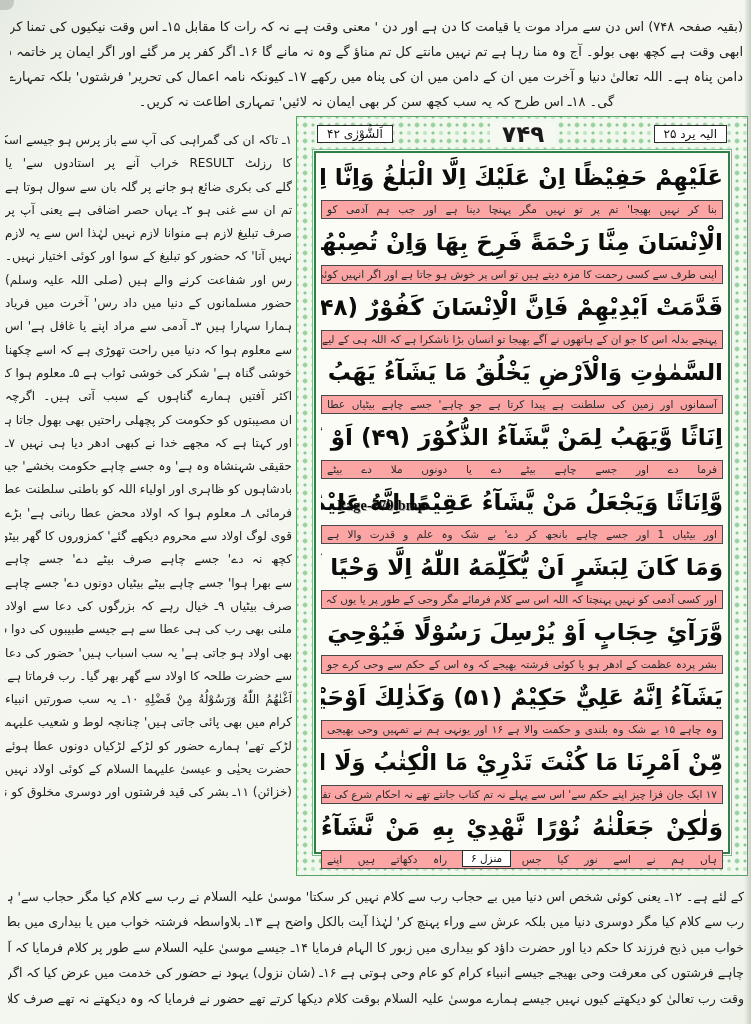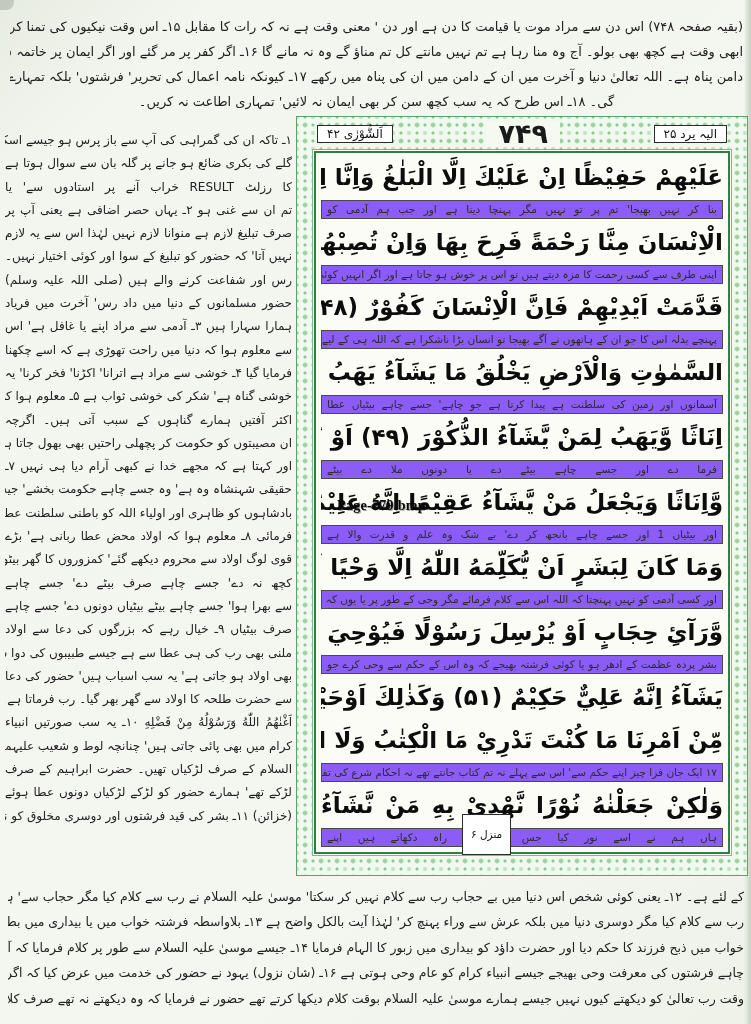--- a/index.html
+++ b/index.html
@@ -57,43 +57,43 @@
   .header-row{
     position:absolute;top:4px;left:20px;right:20px;height:26px;
     display:flex;direction:rtl;justify-content:space-between;align-items:center;z-index:3;
   }
   .hdr-box{
     background:#ffffff;border:1px solid #2b2b2b;
     font-size:12px;line-height:16px;padding:0 9px;color:#111;
     direction:rtl;white-space:nowrap;
   }
   .hdr-num{
-    font-size:27px;font-weight:bold;color:#1a1a1a;
+    font-size:23px;font-weight:bold;color:#1a1a1a;
     background:#f6f9f1;padding:0 12px;line-height:24px;direction:rtl;
   }
   .arabic-line{
     direction:rtl;
     font-size:23px;font-weight:bold;color:#0c0c0c;
     height:43px;line-height:43px;
     text-align:justify;text-align-last:justify;
     white-space:nowrap;overflow:hidden;
   }
   .urdu-line{
     direction:rtl;
     font-size:10.5px;color:#2d2d2d;
-    background:#8b5cf6;border:1px solid #4a4a4a;
+    background:#fca5a5;border:1px solid #4a4a4a;
     height:17px;line-height:16px;
     margin:1px 0 2px 0;padding:0 5px;
     text-align:justify;text-align-last:justify;
     white-space:nowrap;overflow:hidden;
   }
   .manzil{
-    position:absolute;bottom:20px;left:165px;z-index:3;
+    position:absolute;bottom:8px;left:165px;z-index:3;
     background:#ffffff;border:1px solid #2b2b2b;
-    font-size:10.5px;line-height:13px;padding:13px 8px;color:#111;
+    font-size:10.5px;line-height:13px;padding:1px 8px;color:#111;
     direction:rtl;white-space:nowrap;
   }
 
   
   .filename{
     position:absolute;left:337px;top:498px;z-index:5;
     direction:ltr;
     font-family:Liberation Serif, serif;
     font-size:14px;font-weight:bold;color:#0a0a0a;
     text-shadow:1px 1px 0 rgba(10,10,10,.35);
@@ -116,48 +116,47 @@
 
       <div class="u-line">دامن پناہ ہے۔ اللہ تعالیٰ دنیا و آخرت میں ان کے دامن میں ان کی پناہ میں رکھے ۱۷ـ کیونکہ نامہ اعمال کی تحریر' فرشتوں' بلکہ تمہارے ہاتھ پاؤں کی گواہی تمہارے خلاف ہو</div>
 
       <div class="u-line">گی۔ ۱۸ـ اس طرح کہ یہ سب کچھ سن کر بھی ایمان نہ لائیں' تمہاری اطاعت نہ کریں۔</div>
     </div>
 
   <div class="left-col">
 
       <div class="u-line">۱ـ تاکہ ان کی گمراہی کی آپ سے باز پرس ہو جیسے اسکول</div>
 
+      <div class="u-line">کا رزلٹ RESULT خراب آنے پر استادوں سے' یا</div>
+
       <div class="u-line">گلے کی بکری ضائع ہو جانے پر گلہ بان سے سوال ہوتا ہے</div>
 
-      <div class="u-line">کا رزلٹ RESULT خراب آنے پر استادوں سے' یا</div>
-
       <div class="u-line">تم ان سے غنی ہو ۲ـ یہاں حصر اضافی ہے یعنی آپ پر</div>
 
       <div class="u-line">صرف تبلیغ لازم ہے منوانا لازم نہیں لہٰذا اس سے یہ لازم</div>
 
       <div class="u-line">نہیں آتا' کہ حضور کو تبلیغ کے سوا اور کوئی اختیار نہیں۔</div>
 
       <div class="u-line">رس اور شفاعت کرنے والے ہیں (صلی اللہ علیہ وسلم)</div>
 
       <div class="u-line">حضور مسلمانوں کے دنیا میں داد رس' آخرت میں فریاد</div>
 
       <div class="u-line">ہمارا سہارا ہیں ۳ـ آدمی سے مراد اپنے یا غافل ہے' اس</div>
 
       <div class="u-line">سے معلوم ہوا کہ دنیا میں راحت تھوڑی ہے کہ اسے چکھنا</div>
 
-      <div class="u-line">فرمایا گیا ۴ـ خوشی سے مراد ہے اترانا' اکڑنا' فخر کرنا' یہ</div>
 
       <div class="u-line">خوشی گناہ ہے' شکر کی خوشی ثواب ہے ۵ـ معلوم ہوا کہ</div>
 
       <div class="u-line">اکثر آفتیں ہمارے گناہوں کے سبب آتی ہیں۔ اگرچہ</div>
 
 
       <div class="u-line">ان مصیبتوں کو حکومت کر پچھلی راحتیں بھی بھول جاتا ہے۔</div>
 
-      <div class="u-line">اور کہتا ہے کہ مجھے خدا نے کبھی آرام دیا ہی نہیں ۷ـ</div>
+      <div class="u-line">اور کہتا ہے کہ مجھے خدا نے کبھی ادھر دیا ہی نہیں ۷ـ</div>
 
       <div class="u-line">حقیقی شہنشاہ وہ ہے' وہ جسے چاہے حکومت بخشے' جیسے</div>
 
       <div class="u-line">بادشاہوں کو ظاہری اور اولیاء اللہ کو باطنی سلطنت عطا</div>
 
       <div class="u-line">فرمائی ۸ـ معلوم ہوا کہ اولاد محض عطا ربانی ہے' بڑے</div>
 
       <div class="u-line">قوی لوگ اولاد سے محروم دیکھے گئے' کمزوروں کا گھر بیٹوں</div>
 
       <div class="u-line">کچھ نہ دے' جسے چاہے صرف بیٹے دے' جسے چاہے</div>
@@ -169,24 +168,24 @@
       <div class="u-line">ملنی بھی رب کی ہی عطا سے ہے جیسے طبیبوں کی دوا سے</div>
 
       <div class="u-line">بھی اولاد ہو جاتی ہے' یہ سب اسباب ہیں' حضور کی دعا</div>
 
       <div class="u-line">سے حضرت طلحہ کا اولاد سے گھر بھر گیا۔ رب فرماتا ہے۔</div>
 
       <div class="u-line">اَغْنٰهُمُ اللّٰهُ وَرَسُوْلُهُ مِنْ فَضْلِهِ ۱۰ـ یہ سب صورتیں انبیاء</div>
 
       <div class="u-line">کرام میں بھی پائی جاتی ہیں' چنانچہ لوط و شعیب علیہما</div>
 
-      <div class="u-line">السلام کے صرف لڑکیاں تھیں۔ حضرت ابراہیم کے صرف</div>
 
       <div class="u-line">لڑکے تھے' ہمارے حضور کو لڑکے لڑکیاں دونوں عطا ہوئے</div>
 
+      <div class="u-line">حضرت یحیٰی و عیسیٰ علیہما السلام کے کوئی اولاد نہیں</div>
 
       <div class="u-line">(خزائن) ۱۱ـ بشر کی قید فرشتوں اور دوسری مخلوق کو نکالنے</div>
     </div>
 
   <div class="frame">
     <div class="header-row">
       <div class="hdr-box">الیہ یرد ۲۵</div>
       <div class="hdr-num">۷۴۹</div>
       <div class="hdr-box">اَلشُّوْرٰی ۴۲</div>
     </div>
@@ -210,20 +209,21 @@
         <div class="arabic-line">وَّاِنَاثًا وَيَجْعَلُ مَنْ يَّشَآءُ عَقِيْمًا اِنَّهُ عَلِيْمٌ قَدِيْرٌ (۵۰)</div>
         <div class="urdu-line">اور بیٹیاں 1 اور جسے چاہے بانجھ کر دے' بے شک وہ علم و قدرت والا ہے</div>
 
         <div class="arabic-line">وَمَا كَانَ لِبَشَرٍ اَنْ يُّكَلِّمَهُ اللّٰهُ اِلَّا وَحْيًا اَوْ مِنْ</div>
         <div class="urdu-line">اور کسی آدمی کو نہیں پہنچتا کہ اللہ اس سے کلام فرمائے مگر وحی کے طور پر یا یوں کہ وہ</div>
 
         <div class="arabic-line">وَّرَآئِ حِجَابٍ اَوْ يُرْسِلَ رَسُوْلًا فَيُوْحِيَ بِاِذْنِهِ مَا</div>
         <div class="urdu-line">بشر پردہ عظمت کے ادھر ہو یا کوئی فرشتہ بھیجے کہ وہ اس کے حکم سے وحی کرے جو</div>
 
         <div class="arabic-line">يَشَآءُ اِنَّهُ عَلِيٌّ حَكِيْمٌ (۵۱) وَكَذٰلِكَ اَوْحَيْنَا اِلَيْكَ رُوْحًا</div>
+        <div class="urdu-line">وہ چاہے ۱۵ بے شک وہ بلندی و حکمت والا ہے ۱۶ اور یونہی ہم نے تمہیں وحی بھیجی</div>
 
         <div class="arabic-line">مِّنْ اَمْرِنَا مَا كُنْتَ تَدْرِيْ مَا الْكِتٰبُ وَلَا الْاِيْمَانُ</div>
         <div class="urdu-line">۱۷ ایک جان فزا چیز اپنے حکم سے' اس سے پہلے نہ تم کتاب جانتے تھے نہ احکام شرع کی تفصیل ۱۸</div>
 
         <div class="arabic-line">وَلٰكِنْ جَعَلْنٰهُ نُوْرًا نَّهْدِيْ بِهِ مَنْ نَّشَآءُ</div>
         <div class="urdu-line">ہاں ہم نے اسے نور کیا جس سے ہم راہ دکھاتے ہیں اپنے</div>
       </div>
     <div class="manzil">منزل ۶</div>
   </div>
 

